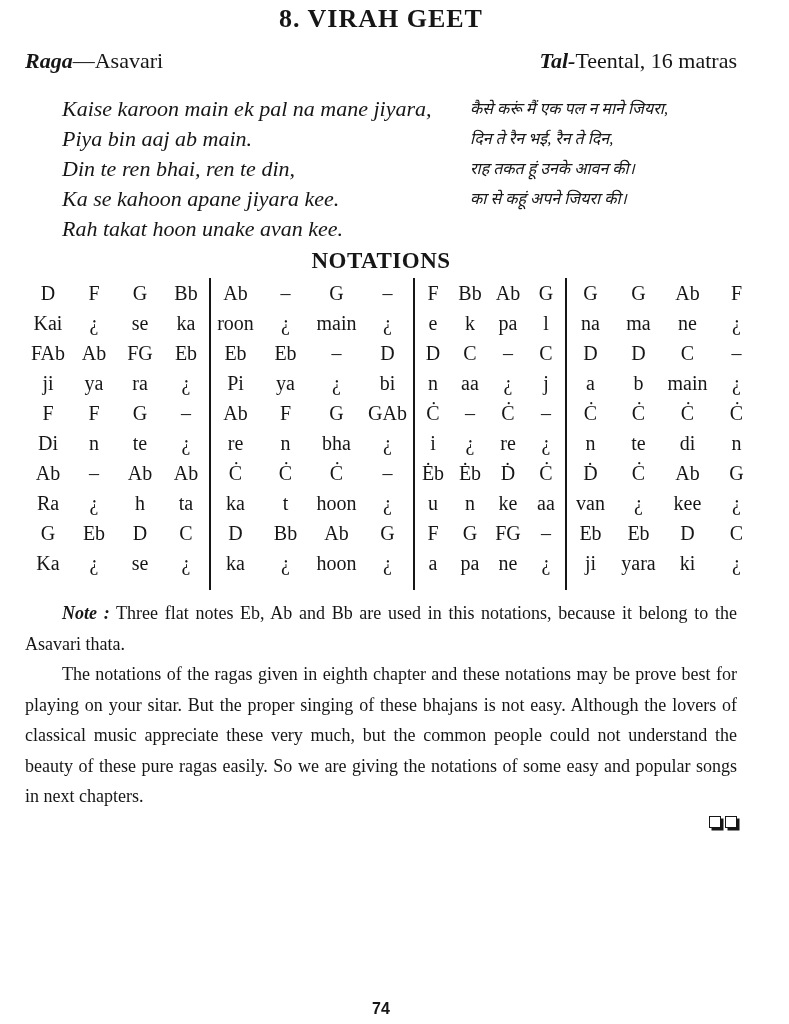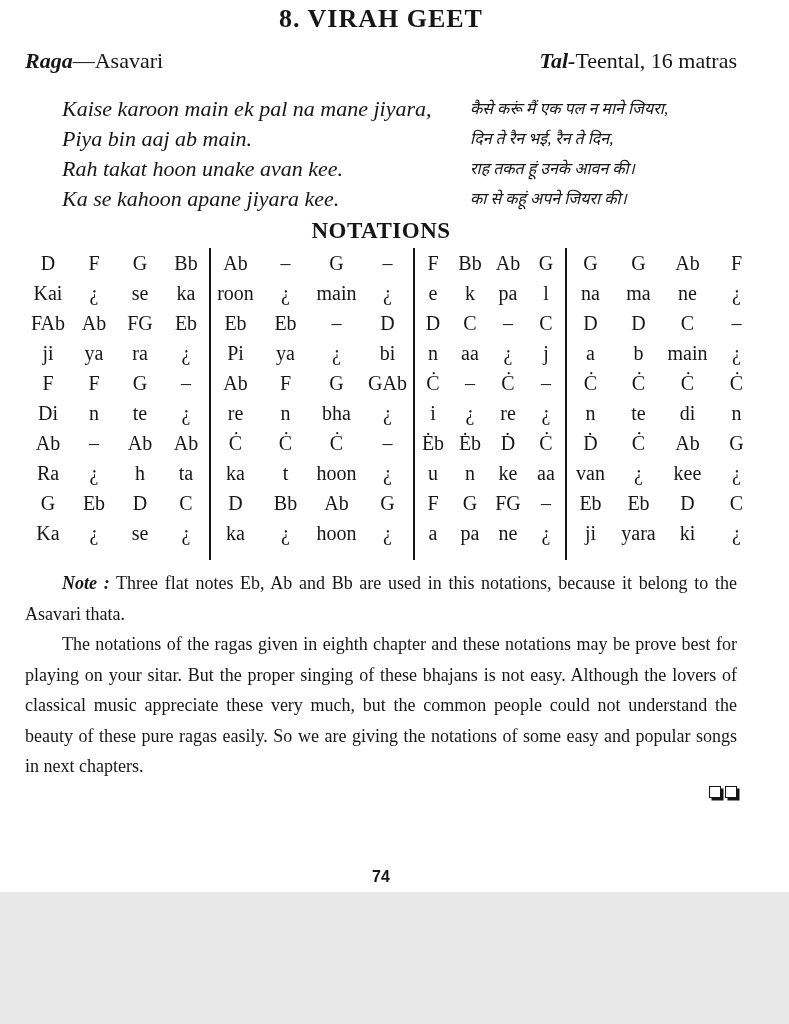--- a/index.html
+++ b/index.html
@@ -1,18 +1,18 @@
 <!DOCTYPE html>
 <html lang="en"><head>
 <meta charset="utf-8">
 <style>
   html,body{margin:0;padding:0;background:#e8e8e8;}
   .page{
     position:relative;
-    width:789px;height:892px;
+    width:789px;height:1024px;
     margin:0 auto;
     background:#ffffff;
     color:#161616;
     font-family:"Liberation Serif","DejaVu Serif",serif;
     padding:0 52px 0 25px;
     box-sizing:border-box;
     overflow:hidden;
   }
   .title{
     margin:4px 0 0 0;
@@ -108,22 +108,23 @@
 
   <div class="meta-row">
     <div><span class="bi">Raga</span><span>—Asavari</span></div>
     <div><span class="bi">Tal-</span><span>Teental, 16 matras</span></div>
   </div>
 
   <div class="lyrics">
     <div class="lyrics-roman" id="lyrics-roman">
         <div class="lyric">Kaise karoon main ek pal na mane jiyara,</div>
         <div class="lyric">Piya bin aaj ab main.</div>
+        <div class="lyric">Din te ren bhai, ren te din,</div>
+        <div class="lyric">Ka se kahoon apane jiyara kee.</div>
         <div class="lyric">Rah takat hoon unake avan kee.</div>
-        <div class="lyric">Ka se kahoon apane jiyara kee.</div>
       </div>
     <div class="lyrics-hindi" id="lyrics-hindi" lang="hi">
         <div class="lyric">कैसे करूं मैं एक पल न माने जियरा,</div>
         <div class="lyric">दिन ते रैन भई, रैन ते दिन,</div>
         <div class="lyric">राह तकत हूं उनके आवन की।</div>
         <div class="lyric">का से कहूं अपने जियरा की।</div>
       </div>
   </div>
 
   <h2 class="notations-heading">NOTATIONS</h2>

